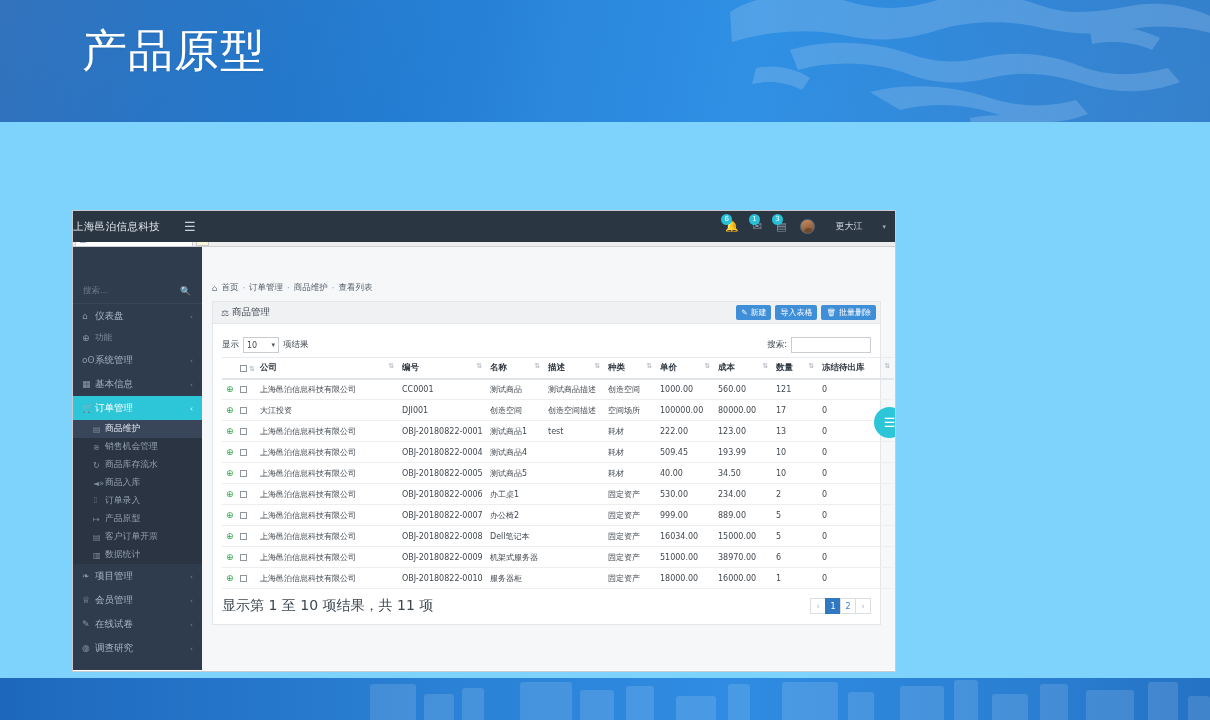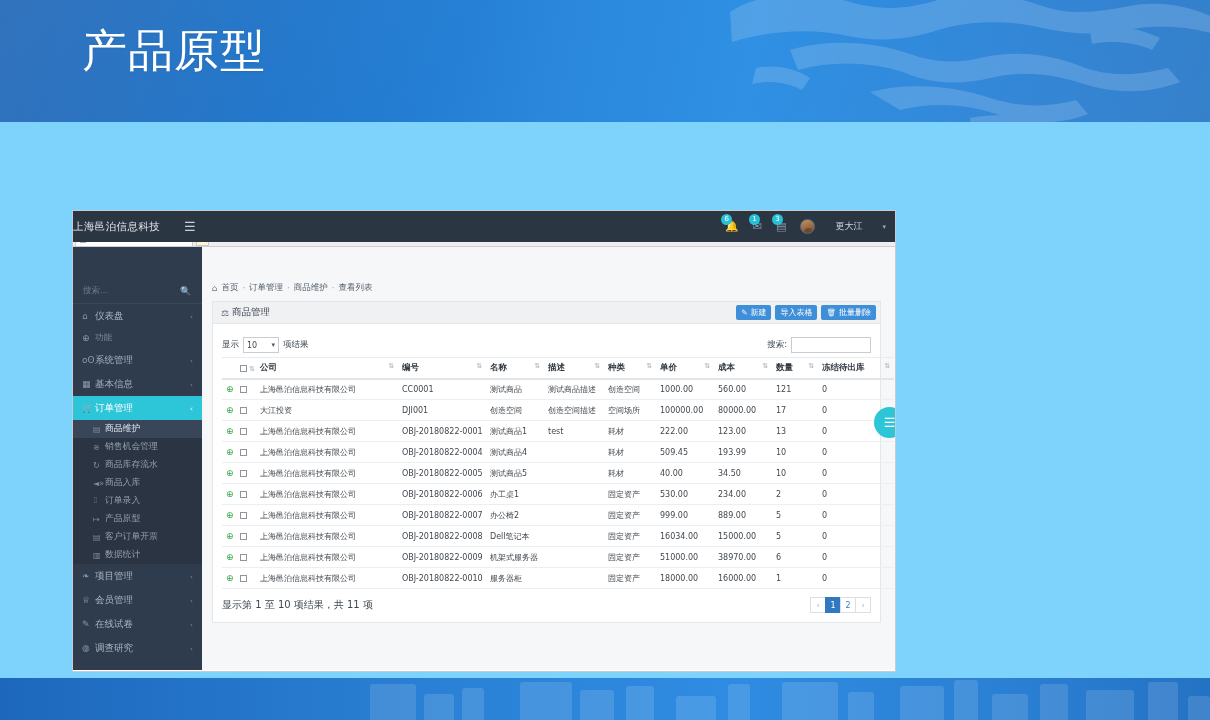--- a/index.html
+++ b/index.html
@@ -212,21 +212,21 @@
     height:21px; padding:0 4px; white-space:nowrap; overflow:hidden;
   }
   .c-sel { width:26px; }
   .c-plus { width:14px; text-align:center; }
   .plus-ico { color:#35a84c; font-size:9px; }
   .chk { display:inline-block; width:7px;height:7px;border:1px solid #8e959c; background:#fff; vertical-align:middle;}
   .co-sort { color:#b9bfc6; font-size:7px; margin-left:2px; }
   .td-co { color:#31383f;margin-left:36px; }
 
   .tfoot { display:flex; align-items:center; margin-top:8px; }
-  .tinfo { font-size:10px; color:#3d464f; }
+  .tinfo { font-size:14px; color:#3d464f; }
   .pager { margin-left:auto; display:flex; }
   .pg {
     min-width:16px; height:16px; border:1px solid #dbdfe3; background:#fff;
     font-size:8px; color:#3c7fc2; display:flex; align-items:center;
     justify-content:center; margin-left:-1px; padding:0 4px;
   }
   .pg.cur { background:#3079c0; border-color:#3079c0; color:#fff; }
   .pg.arr { color:#a8b0b8; }
 
   .fab {

